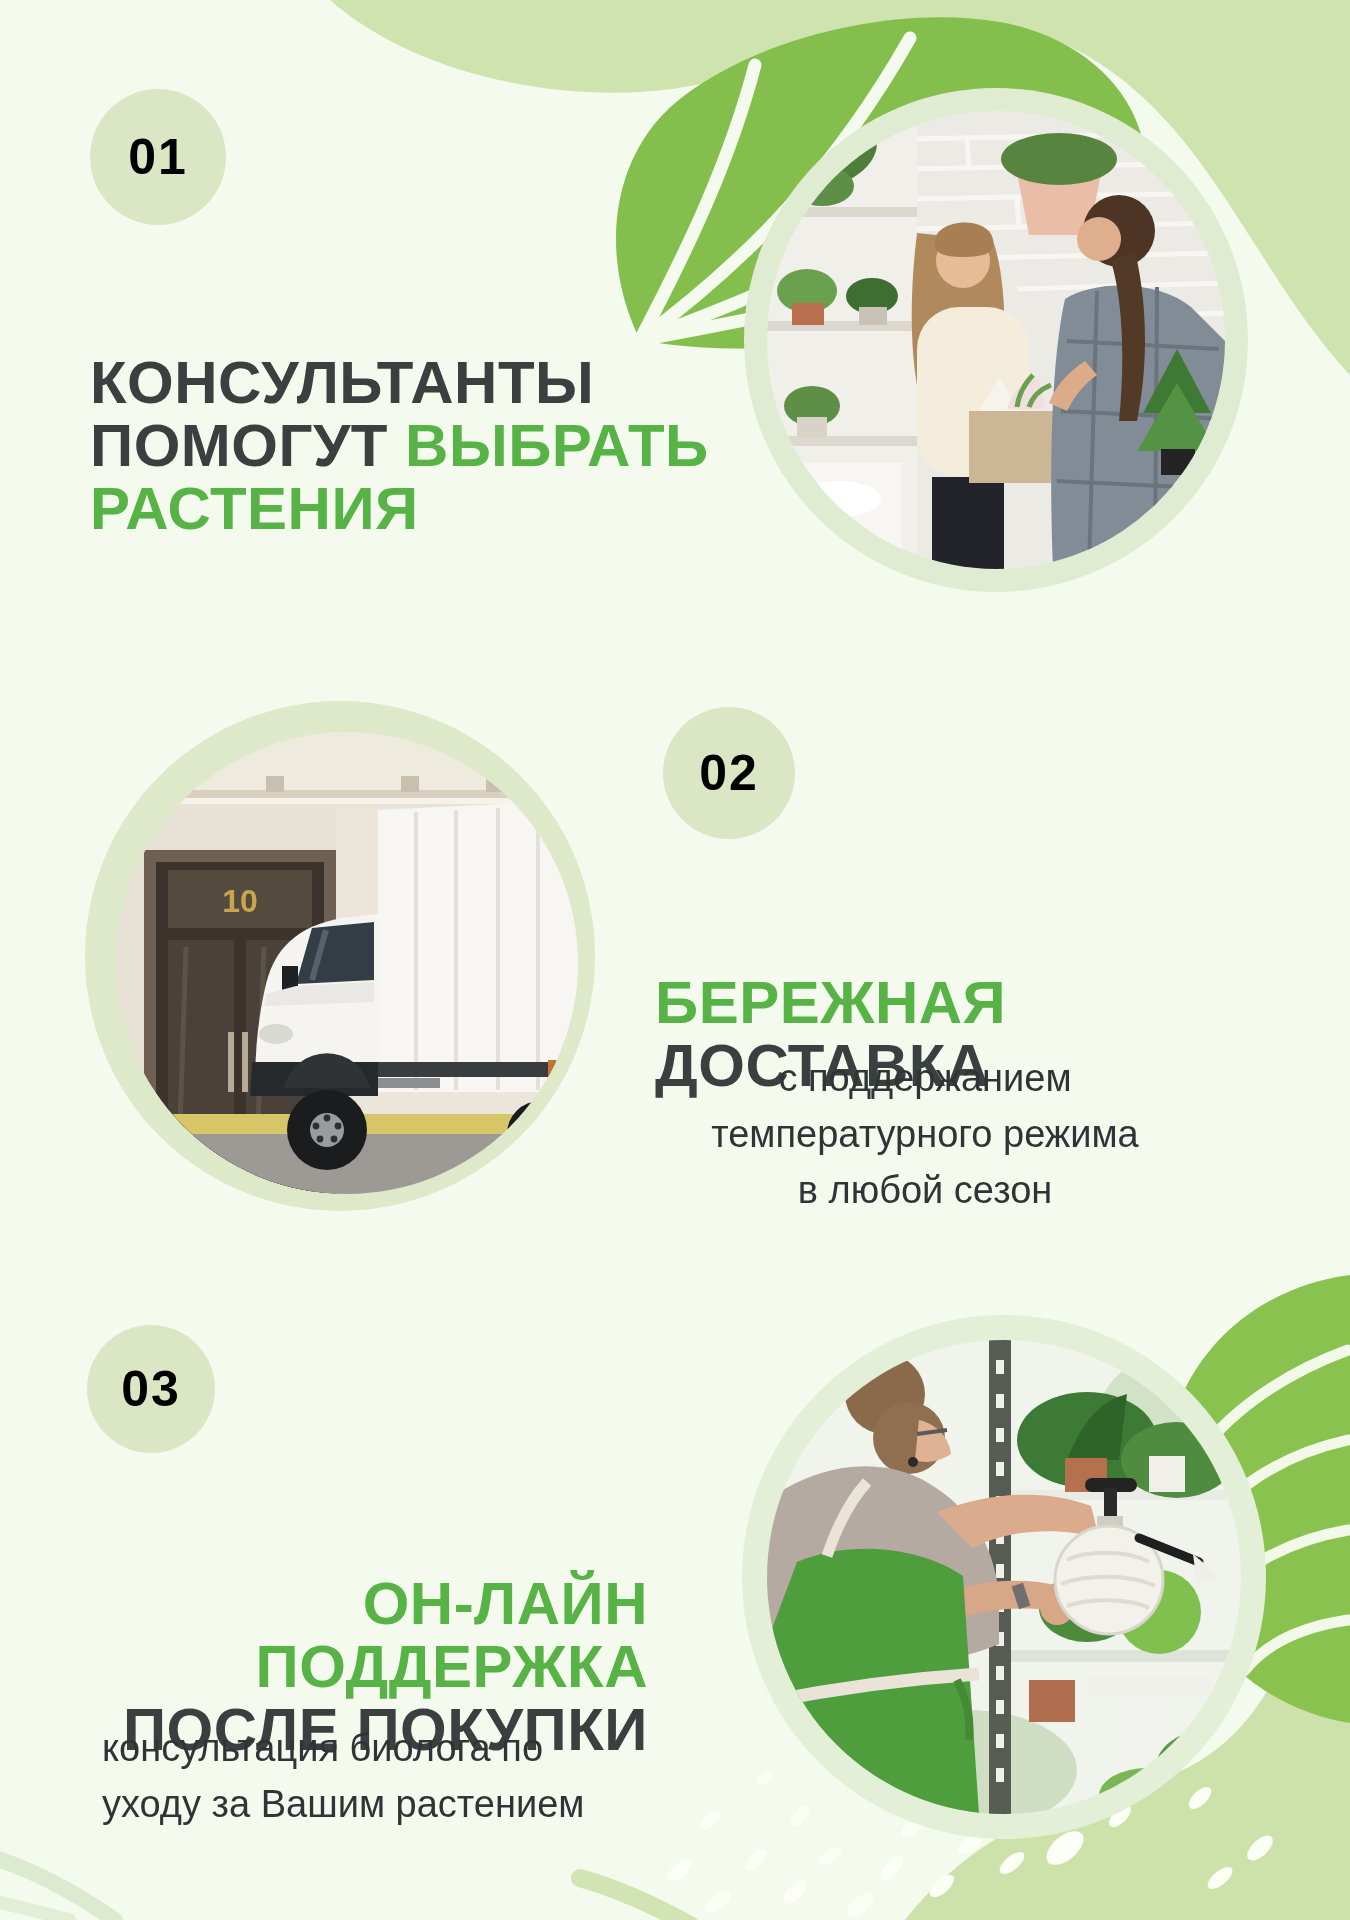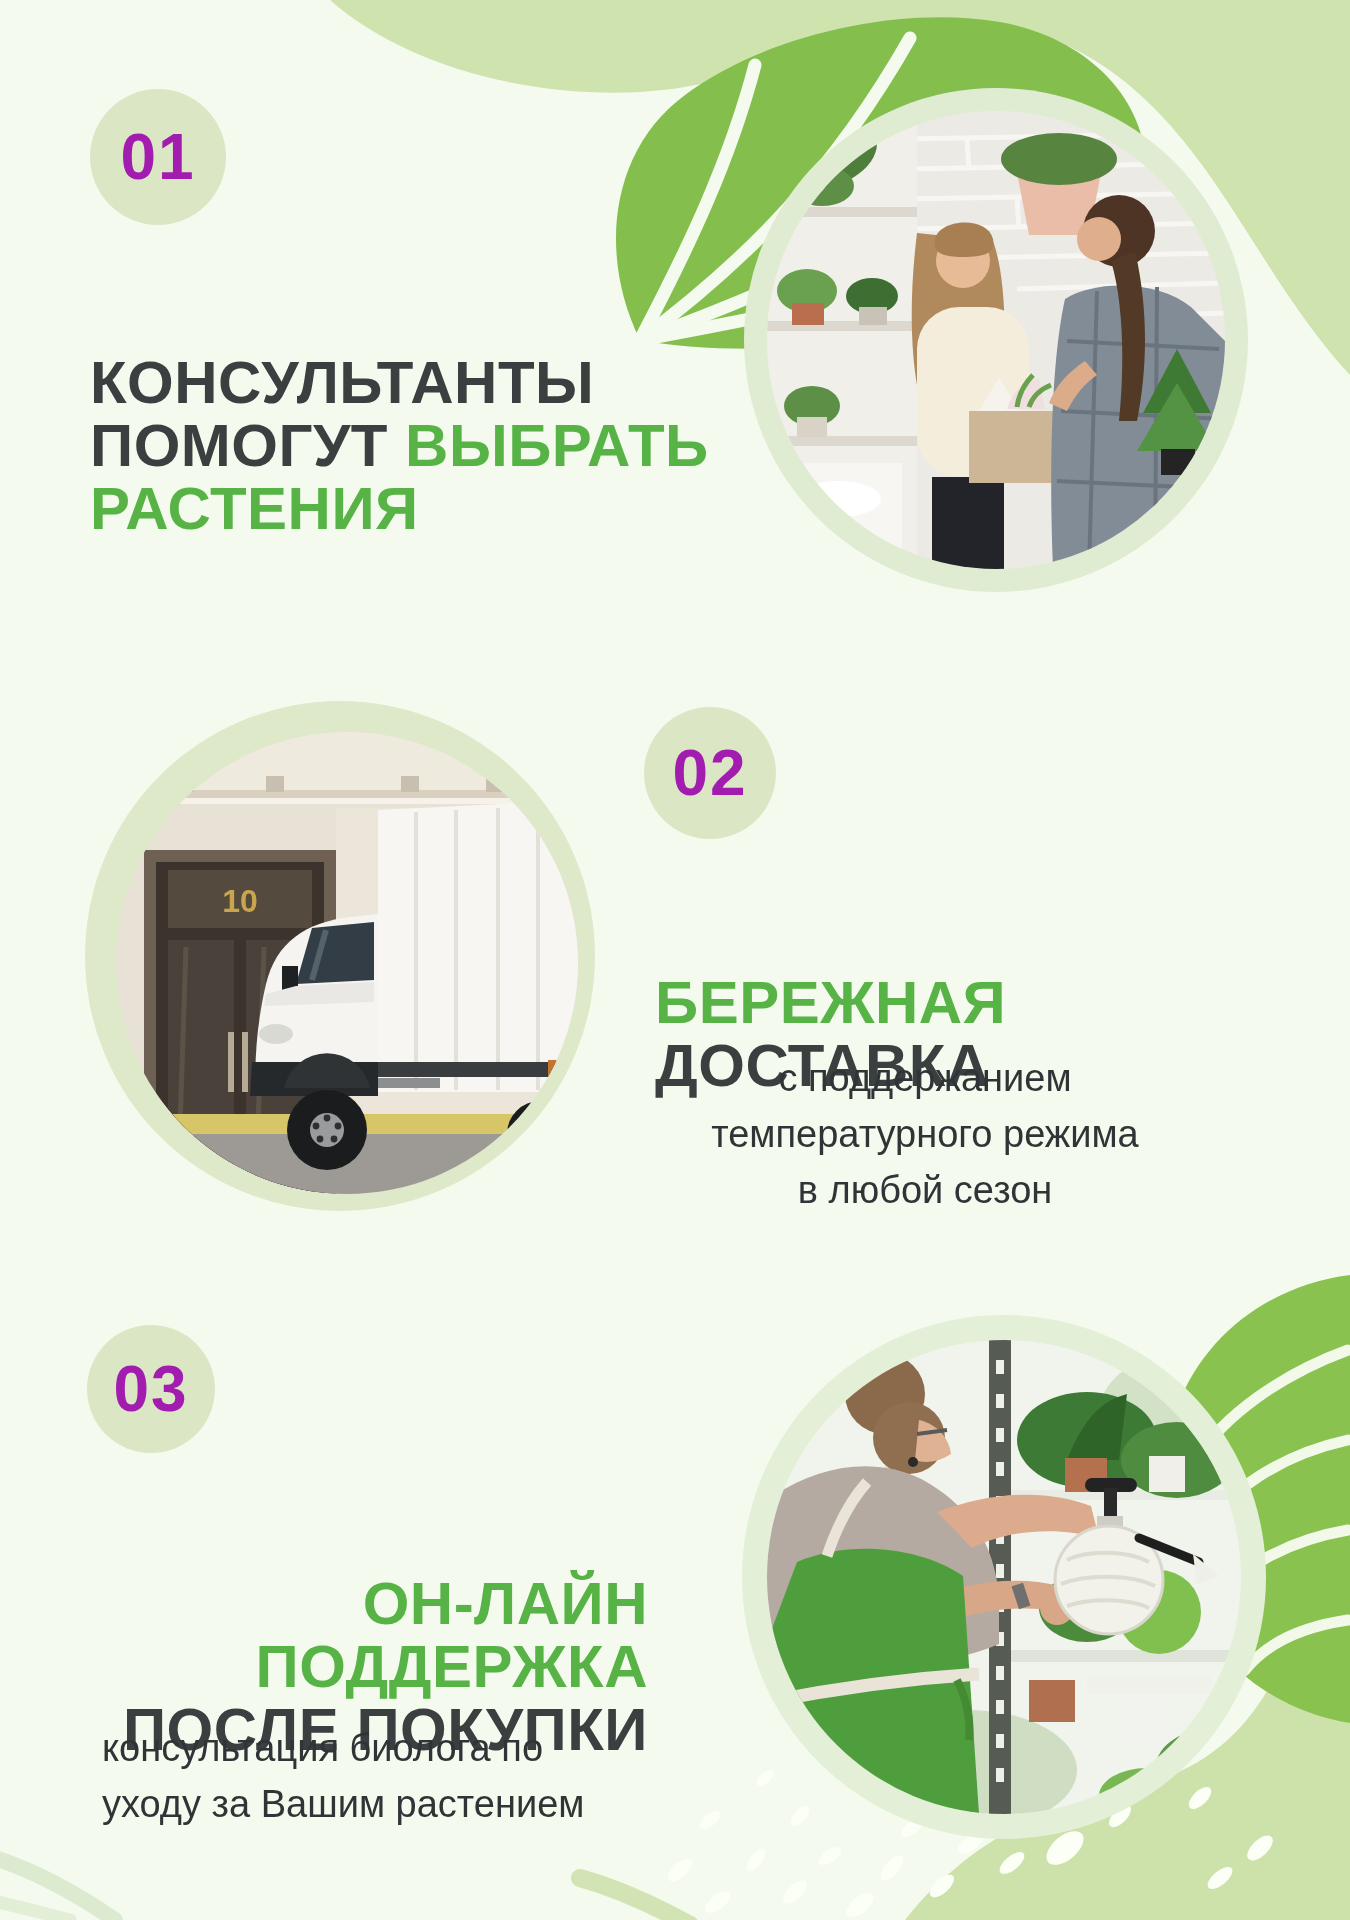--- a/index.html
+++ b/index.html
@@ -2,21 +2,21 @@
 <html><head>
 <meta charset="utf-8">
 <style>
   html,body{margin:0;padding:0;background:#ddd;}
   .canvas{position:relative;width:1350px;height:1920px;margin:0 auto;background:#f4fbee;
           overflow:hidden;font-family:"Liberation Sans",sans-serif;}
   .abs{position:absolute;}
   
   .num-badge{width:136px;height:136px;border-radius:50%;background:#dbe6c5;
              display:flex;align-items:center;justify-content:center;}
-  .num-badge span{font-size:64px;font-weight:bold;color:#a21caf;letter-spacing:2px;}
+  .num-badge span{font-size:50px;font-weight:bold;color:#000000;letter-spacing:2px;}
   
   .title{font-size:60px;font-weight:bold;line-height:63px;letter-spacing:.5px;
          white-space:pre-line;color:#3a3f40;}
   .title .green{color:#57b345;}
   .title .dark{color:#3a3f40;}
   
   .desc{font-size:38px;line-height:56px;color:#2f3536;white-space:pre-line;}
   
   .ring{border-radius:50%;}
   .photo{border-radius:50%;overflow:hidden;text-align:right;}
@@ -227,21 +227,21 @@
             <circle cx="218" cy="407" r="3.4"></circle>
           <circle cx="204" cy="407" r="3.4"></circle>
             <circle cx="200" cy="394" r="3.4"></circle>
         </g>
         <circle cx="424" cy="402" r="33" fill="#1b1c1e"></circle>
         <circle cx="424" cy="402" r="13" fill="#8e8f91"></circle>
       </g>
     </svg>
   </div>
 
-  <div class="abs num-badge" style="left:644px;top:707px;width:132px;height:132px;justify-content:center;">
+  <div class="abs num-badge" style="left:663px;top:707px;width:132px;height:132px;justify-content:center;">
     <span>02</span>
   </div>
   <div class="abs title" style="left:655px;top:908px;width:540px;">
     <span class="green">БЕРЕЖНАЯ
 </span><span class="dark">ДОСТАВКА</span>
   </div>
   <div class="abs desc" style="left:655px;top:1050px;width:540px;text-align:center;">с поддержанием
 температурного режима
 в любой сезон</div>
 

